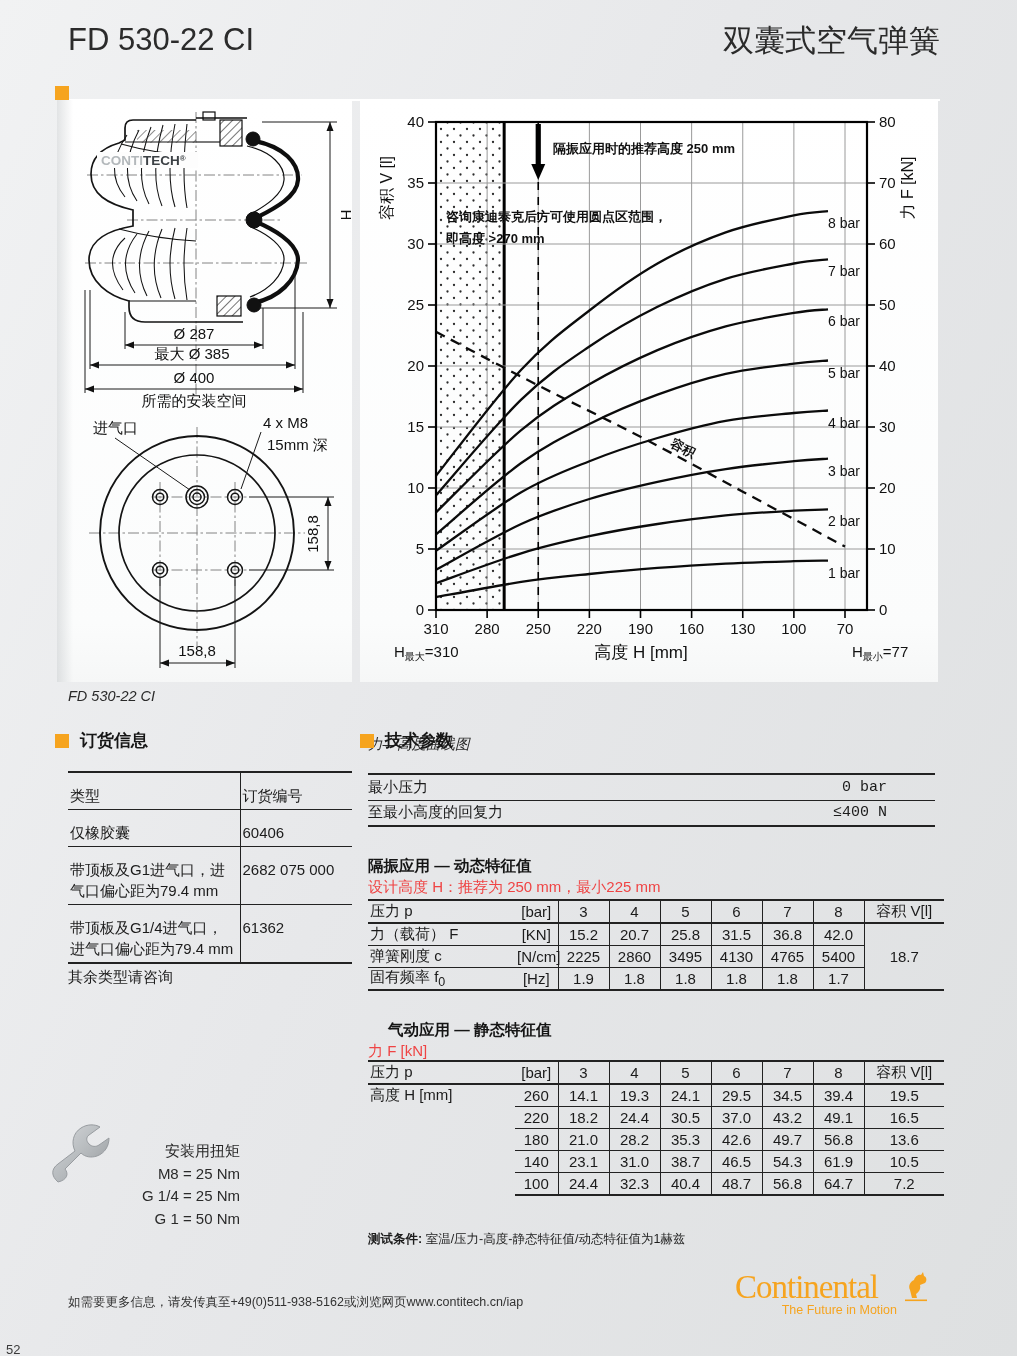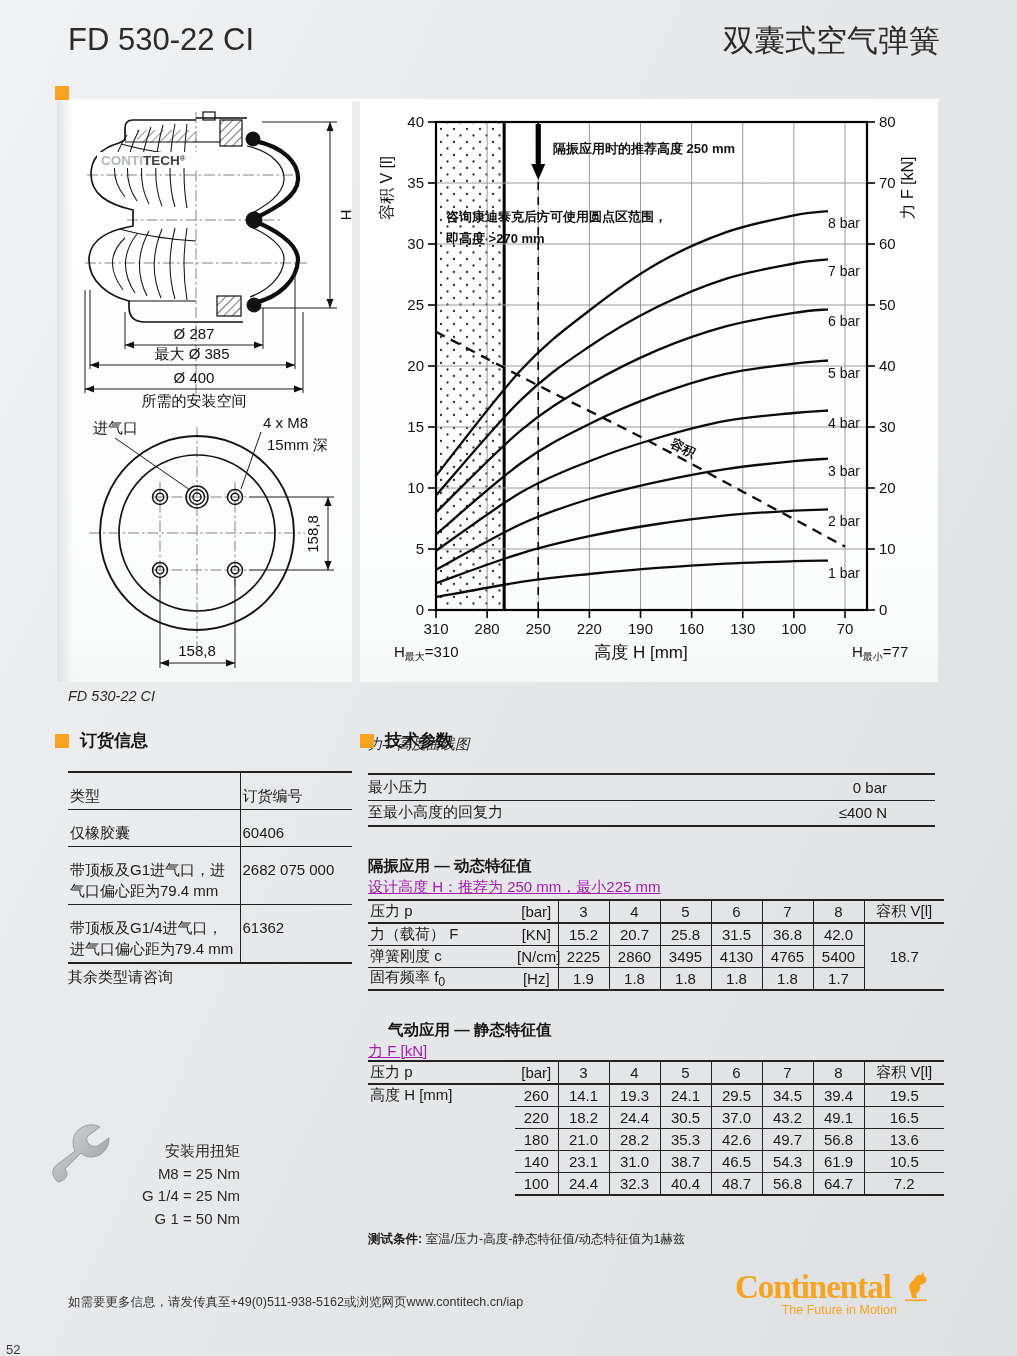--- a/index.html
+++ b/index.html
@@ -19,41 +19,41 @@
   table{border-collapse:collapse;table-layout:fixed;}
   td{font-size:15px;color:#1b1b1b;}
   
   .ot{width:284px;}
   .ot td{padding:12px 6px 3px 2px;vertical-align:top;line-height:21px;border-bottom:1.7px solid #222;}
   .ot tr:first-child td{border-top:2.2px solid #222;}
   .ot tr:last-child td{border-bottom:2.5px solid #222;}
   .ot td:first-child{border-right:1.7px solid #222;}
   
   .tp{width:567px;}
-  .tp td{padding:2.5px 0 3px 0;border-bottom:1.5px solid #222;}
+  .tp td{padding:2.5px 0 3px 0;border-bottom:1.5px solid #222;font-family:Liberation Mono, monospace;}
   .tp tr:first-child td{border-top:2.2px solid #222;}
   .tp tr:last-child td{border-bottom:2.2px solid #222;}
   .tp td.val{text-align:right;padding-right:48px;}
   
   .dy,.st{width:576px;}
   .dy td,.st td{height:21px;padding:0 2px;text-align:center;}
   .dy td.lbl,.st td.lbl{text-align:left;padding-left:2px;}
   .dy tr.hdr td,.st tr.hdr td{border-top:2.2px solid #222;border-bottom:2.4px solid #222;}
   .dy td{border-bottom:1.6px solid #222;}
   .dy tr:last-child td{border-bottom:2.4px solid #222;}
   .dy td.num,.dy td.vol,.st td.num,.st td.vol{border-left:1.6px solid #222;}
   .st td.num,.st td.vol,.st td.unit{border-bottom:1.6px solid #222;}
   .st tr:last-child td.num,.st tr:last-child td.vol,.st tr:last-child td.unit{border-bottom:2.4px solid #222;}
   .blk-title{font-size:15.5px;font-weight:bold;color:#151515;}
-  .blk-sub{font-size:15px;color:#a21caf;text-decoration:underline;}
+  .blk-sub{font-size:15px;color:#ef4444;}
   .torque-lines{width:140px;text-align:right;font-size:15px;line-height:22.5px;color:#2a2a2a;}
   #test-cond{font-size:12.5px;color:#1d1d1d;}
   #test-cond b{font-weight:bold;}
   #footer-info{font-size:12.5px;color:#333;}
-  #logo-brand{font-family:"Liberation Serif", serif;font-weight:bold;font-size:33px;
+  #logo-brand{font-family:"Liberation Serif", serif;font-weight:normal;font-size:33px;
     color:#f6a41f;letter-spacing:-1px;line-height:30px;}
   #logo-tagline{font-size:12.5px;color:#f6a41f;text-align:right;padding-right:38px;margin-top:1px;}
   #page-number{font-size:13px;color:#3a3a3a;}
   
   svg text{font-family:"Liberation Sans", sans-serif;fill:#111;}
   .tick-label{font-size:15px;}
   .axis-title{font-size:16px;}
   .clabel{font-size:14px;}
   .ann{font-size:13px;font-weight:bold;}
   .curve{fill:none;stroke:#0b0b0b;stroke-width:2.3px;}

